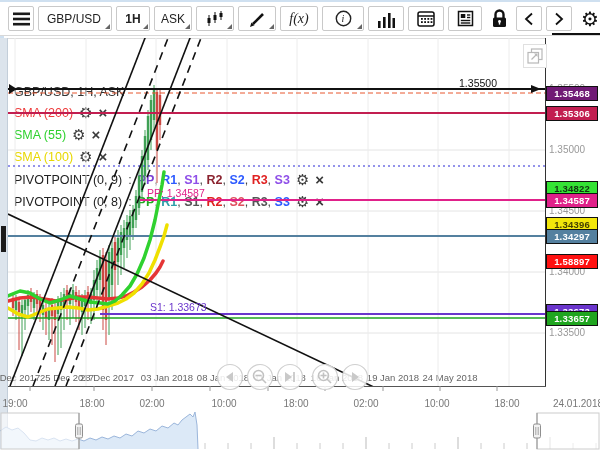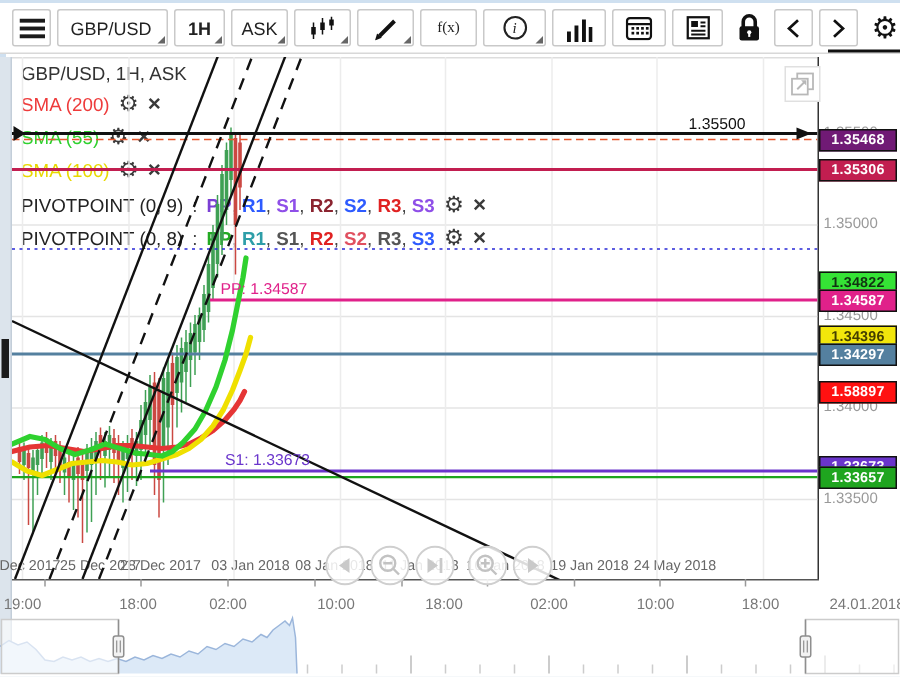--- a/index.html
+++ b/index.html
@@ -7,33 +7,33 @@
        font-family:"Liberation Sans",sans-serif;-webkit-font-smoothing:antialiased;}
   .abs{position:absolute;}
   
   #toolbar{position:absolute;left:0;top:2px;width:600px;height:34px;background:#fff;
            border-bottom:1px solid #d8d8d8;display:flex;align-items:center;gap:4px;padding-left:8px;box-sizing:border-box;}
   .tbtn{position:relative;height:25px;border:1px solid #c9c9c9;background:#fff;border-radius:2px;
         display:flex;align-items:center;justify-content:center;color:#222;font-size:12px;flex:0 0 auto;box-sizing:border-box;}
   .tbtn .lbl{padding:0 2px;white-space:nowrap;}
   .caret{position:absolute;right:1px;bottom:1px;width:0;height:0;
          border-left:5px solid transparent;border-bottom:5px solid #666;}
-  .fx{font-family:"Liberation Serif",serif;font-size:10px;}
+  .fx{font-family:"Liberation Serif",serif;font-style:italic;font-size:14px;}
   .gearglyph{font-size:20px;line-height:20px;color:#111;}
   
   #leftstrip{left:0;top:38px;width:7px;height:411px;background:#dce4ec;border-right:1px solid #c3ced9;}
   #leftstrip-handle{left:1px;top:226px;width:5px;height:26px;background:#1b1b1b;}
   #plotborder-right{left:545px;top:38px;width:1px;height:348px;background:#333;}
   #plotborder-bottom{left:8px;top:386px;width:538px;height:1px;background:#555;}
   #plotborder-top{left:8px;top:38px;width:537px;height:1px;background:#ddd;}
   #toolbar-underline{left:552px;top:33px;width:48px;height:2px;background:#111;}
   #topstrip{left:0;top:0;width:600px;height:2px;background:#cfe0f0;}
   #leftedge{left:0;top:2px;width:4px;height:36px;background:#cfe0f0;}
   
-  .lgrow{position:absolute;left:14px;display:flex;align-items:center;gap:6px;font-size:12.5px;z-index:2;white-space:nowrap;}
+  .lgrow{position:absolute;left:14px;display:flex;align-items:center;gap:6px;font-size:12.5px;z-index:2;white-space:nowrap;margin-top:43px;}
   .lgear{font-size:15px;color:#3a3a3a;line-height:14px;cursor:default;}
   .lclose{font-size:15px;font-weight:bold;color:#3a3a3a;line-height:14px;}
   .ptoks span{font-weight:bold;}
   
   .anno{position:absolute;font-size:10.5px;z-index:6;white-space:nowrap;}
   
   .ptick{position:absolute;left:549px;width:48px;font-size:10px;color:#999;z-index:1;}
   .badge{position:absolute;left:546px;width:50px;height:13px;font-size:9.5px;font-weight:bold;
          text-align:center;line-height:13px;border:1px solid #111;z-index:7;letter-spacing:0.2px;}
   .dlab{position:absolute;width:70px;text-align:center;font-size:9.5px;color:#666;z-index:1;}

